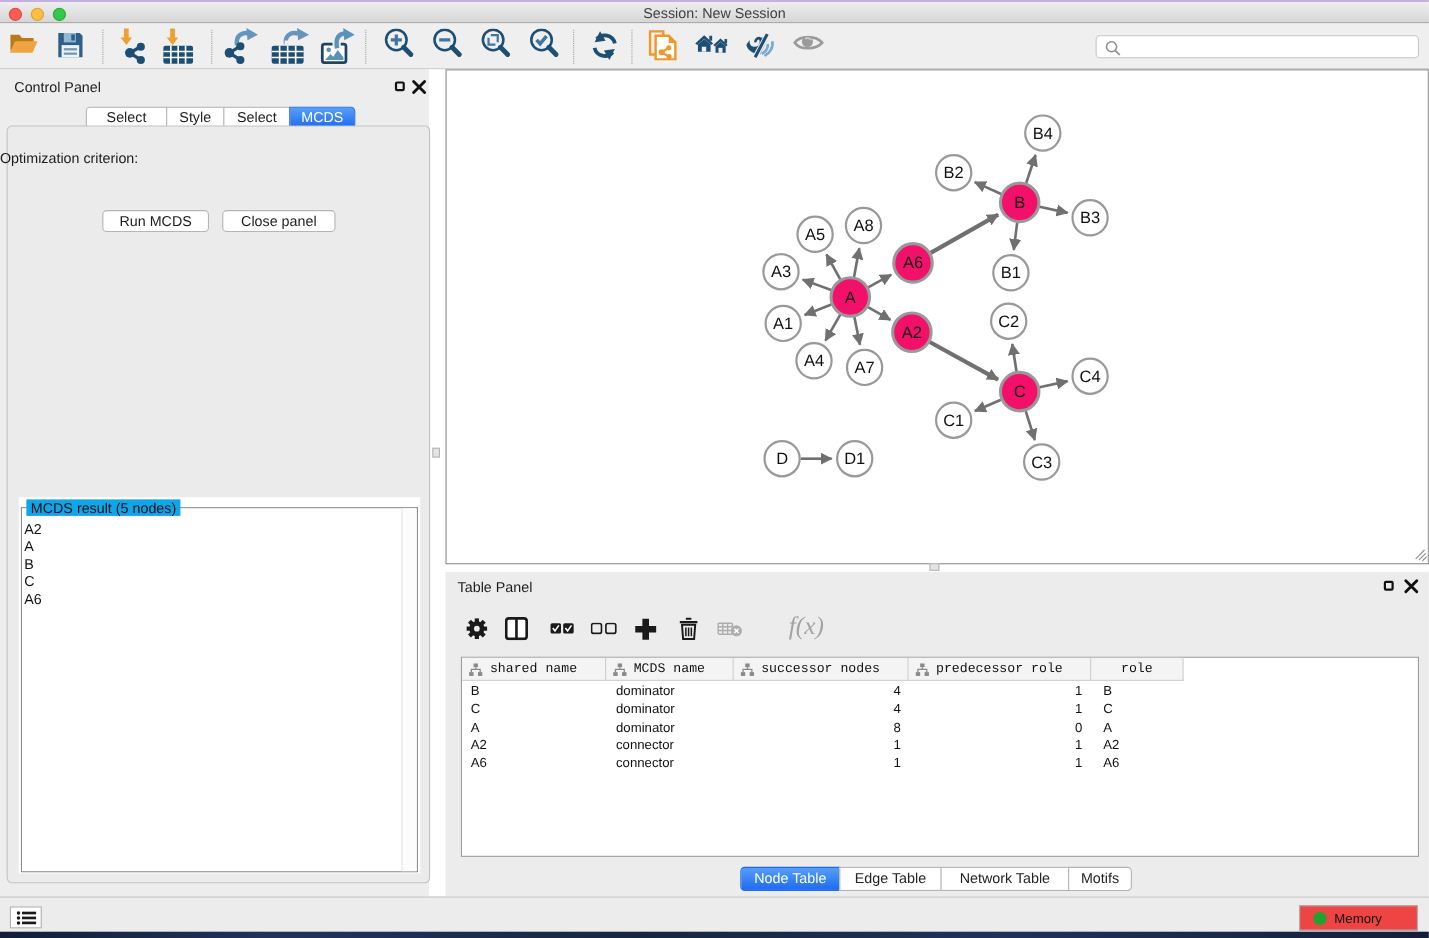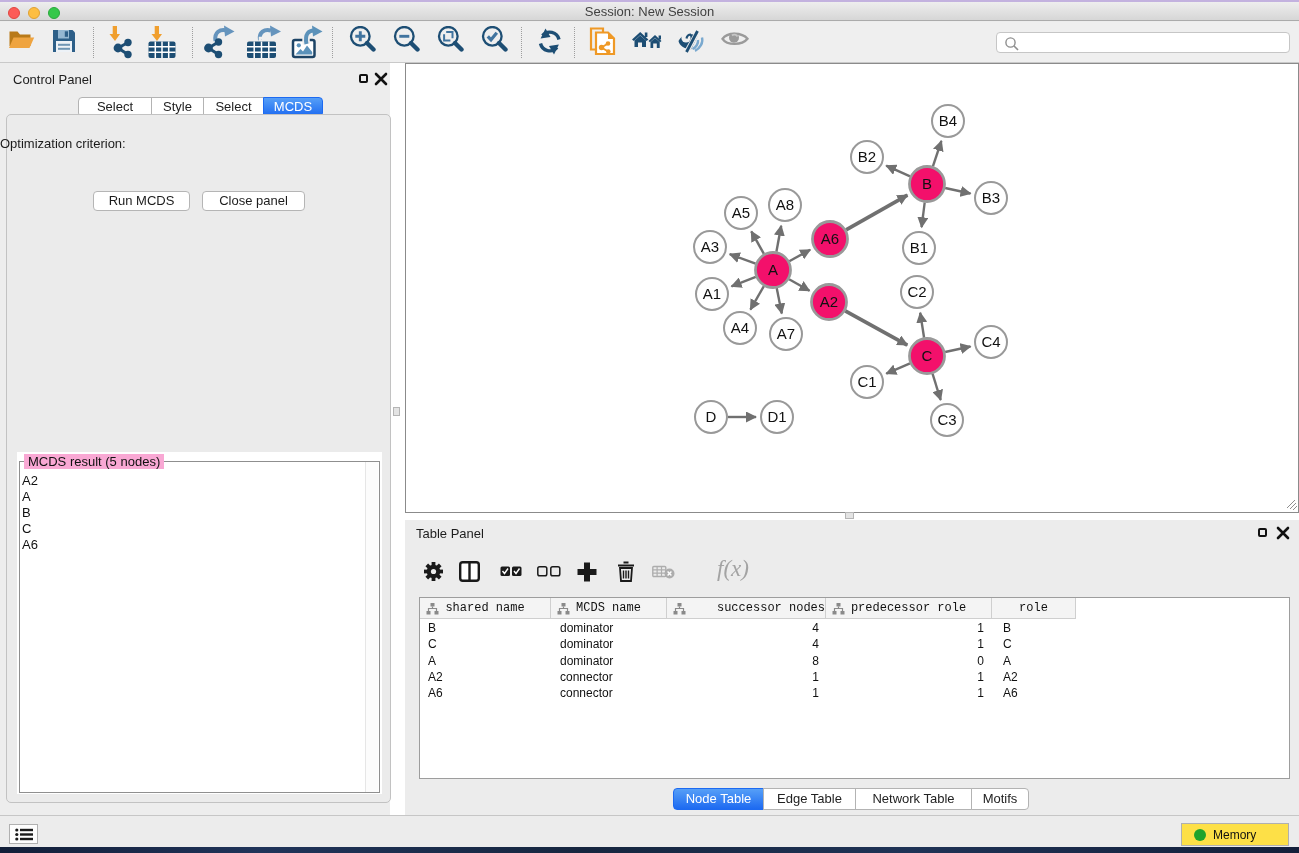--- a/index.html
+++ b/index.html
@@ -22,21 +22,21 @@
 #cptabs { position:absolute; left:78px; top:34px; height:20px; }
 .tab { position:absolute; top:0; height:20px; background:#fff; border:1px solid #b3b3b3; font-size:13px; color:#222; text-align:center; line-height:18px; }
 .tab.sel { background:linear-gradient(#569ff7,#1d6af1); color:#fff; border-color:#1d6af1; }
 #cppage { position:absolute; left:6px; top:51px; width:385px; height:689px; background:#ebebeb; border:1px solid #c2c2c2; border-radius:5px; }
 #optlabel { position:absolute; left:0; top:73px; width:100%; text-align:left; font-size:13px; color:#1c1c1c; }
 #dropdown { position:absolute; left:43px; top:95px; width:310px; height:21px; background:#fff; border:1px solid #b5b5b5; border-radius:4px; font-size:13px; color:#111; line-height:19px; padding-left:11px; }
 #dd-step { position:absolute; right:-1px; top:-1px; width:18px; height:21px; background:linear-gradient(#5ba1f7,#1d6af1); border-radius:0 4px 4px 0; }
 .btn { position:absolute; top:128px; height:20px; background:#fff; border:1px solid #b5b5b5; border-radius:4px; font-size:13px; color:#1c1c1c; text-align:center; line-height:18px; }
 #mcdsbox { position:absolute; left:17px; top:389px; width:365px; height:342px; background:#fff; }
 #mcdsborder { position:absolute; left:2px; top:9px; right:2px; bottom:1px; border:1px solid #8f8f8f; }
-#mcdslegend { position:absolute; left:7px; top:2px; background:#f9a8d4; font-size:13px; color:#111; padding:0 4px; }
+#mcdslegend { position:absolute; left:7px; top:2px; background:#0ea5e9; font-size:13px; color:#111; padding:0 4px; }
 #mcdslist { position:absolute; left:5px; top:21px; font-size:13px; color:#111; line-height:16px; }
 #mcdsscroll { position:absolute; right:4px; top:10px; bottom:2px; width:13px; background:#fcfcfc; border-left:1px solid #e6e6e6; }
 
 #netwin { left:405px; top:63px; width:894px; height:450px; background:#fff; border:1px solid #8b8b8b; }
 #nettitle { position:absolute; left:0; top:0; width:100%; height:23px; background:linear-gradient(#ececec,#d4d4d4); border-bottom:1px solid #b0b0b0; }
 #nettitle .tl { position:absolute; top:6px; width:11px; height:11px; border-radius:50%; }
 #netname { width:100%; text-align:center; font-size:13px; color:#333; line-height:23px; }
 
 #tpanel { left:405px; top:520px; width:894px; height:295px; background:#ececec; }
 #tpanel-title { position:absolute; left:11px; top:6px; font-size:13px; color:#1d1d1d; }
@@ -46,21 +46,21 @@
 .thcell { position:absolute; top:0; height:21px; border-right:1px solid #cfcfcf; font-size:12px; color:#111; text-align:center; line-height:21px;font-family:Liberation Mono, monospace; }
 .trow { position:absolute; font-size:12px; color:#111; height:16px; line-height:16px; }
 .treeic { position:absolute; top:5px; }
 .divhandle { position:absolute; width:7px; height:9px; background:#e4e4e4; border:1px solid #b5b5b5; }
 #btabs { position:absolute; left:268px; top:268px; height:22px; }
 .btab { position:absolute; top:0; height:22px; background:#fff; border:1px solid #b3b3b3; font-size:13px; color:#222; text-align:center; line-height:20px; }
 .btab.sel { background:linear-gradient(#569ff7,#1d6af1); color:#fff; border-color:#1d6af1; }
 
 #statusbar { left:0; top:815px; width:1299px; height:32px; background:#ececec; border-top:1px solid #c6c6c6; }
 #listbtn { position:absolute; left:9px; top:8px; width:29px; height:20px; background:#fdfdfd; border:1px solid #b0b0b0; }
-#membtn { position:absolute; left:1181px; top:7px; width:108px; height:23px; background:#fde047; border:1px solid #b0b0b0; font-size:12px; color:#111; }
+#membtn { position:absolute; left:1181px; top:7px; width:108px; height:23px; background:#ef4444; border:1px solid #b0b0b0; font-size:12px; color:#111; }
 #wallpaper { left:0; top:847px; width:1299px; height:6px; background:linear-gradient(90deg,#121e38,#20345a 20%,#16263f 45%,#1f3356 70%,#131f3a 100%); }
 </style>
 </head>
 <body>
 <div id="topstrip" class="abs"></div>
 <div id="titlebar" class="abs">
   <div class="tl" style="left:8px;background:#fc5b57;border:1px solid #e14640;"></div>
   <div class="tl" style="left:28px;background:#fdbe41;border:1px solid #e0a132;"></div>
   <div class="tl" style="left:48px;background:#34c84a;border:1px solid #2aa83c;"></div>
   <div id="wintitle">Session: New Session</div>
@@ -356,21 +356,21 @@
       <path d="M0.8 4.8 h13 M0.8 8.2 h13 M5.1 1.5 v10 M9.5 1.5 v10" stroke="#adadad" stroke-width="1.2"></path>
       <circle cx="17.5" cy="8.5" r="5" fill="#adadad"></circle>
       <path d="M15.6 6.6 L19.4 10.4 M19.4 6.6 L15.6 10.4" stroke="#ffffff" stroke-width="1.4"></path>
     </svg>
     <div style="position:absolute;left:280px;top:8px;font-family:'Liberation Serif',serif;font-style:italic;font-size:23px;color:#a3a3a3;margin-left:32px;">f(x)</div>
   </div>
   <div id="ttable">
     <div id="thead">
       <div class="thcell" style="left:0;width:131px;">shared name</div>
       <div class="thcell" style="left:131px;width:116px;">MCDS name</div>
-      <div class="thcell" style="left:247px;width:159px;text-align:right;">successor nodes</div>
+      <div class="thcell" style="left:247px;width:159px;">successor nodes</div>
       <div class="thcell" style="left:406px;width:166px;">predecessor role</div>
       <div class="thcell" style="left:572px;width:84px;border-right:1px solid #cfcfcf;">role</div>
       <svg class="treeic" style="left:6px;" width="13" height="12" viewBox="0 0 13 12">
           <g fill="#8a8a8a">
             <rect x="4.5" y="0" width="4" height="3.5"></rect>
             <rect x="0.5" y="8" width="4" height="3.5"></rect>
             <rect x="8.5" y="8" width="4" height="3.5"></rect>
           </g>
           <path d="M6.5 3.5 v2 M2.5 8 v-2.5 h8 v2.5" stroke="#8a8a8a" fill="none" stroke-width="1.2"></path>
         </svg>

